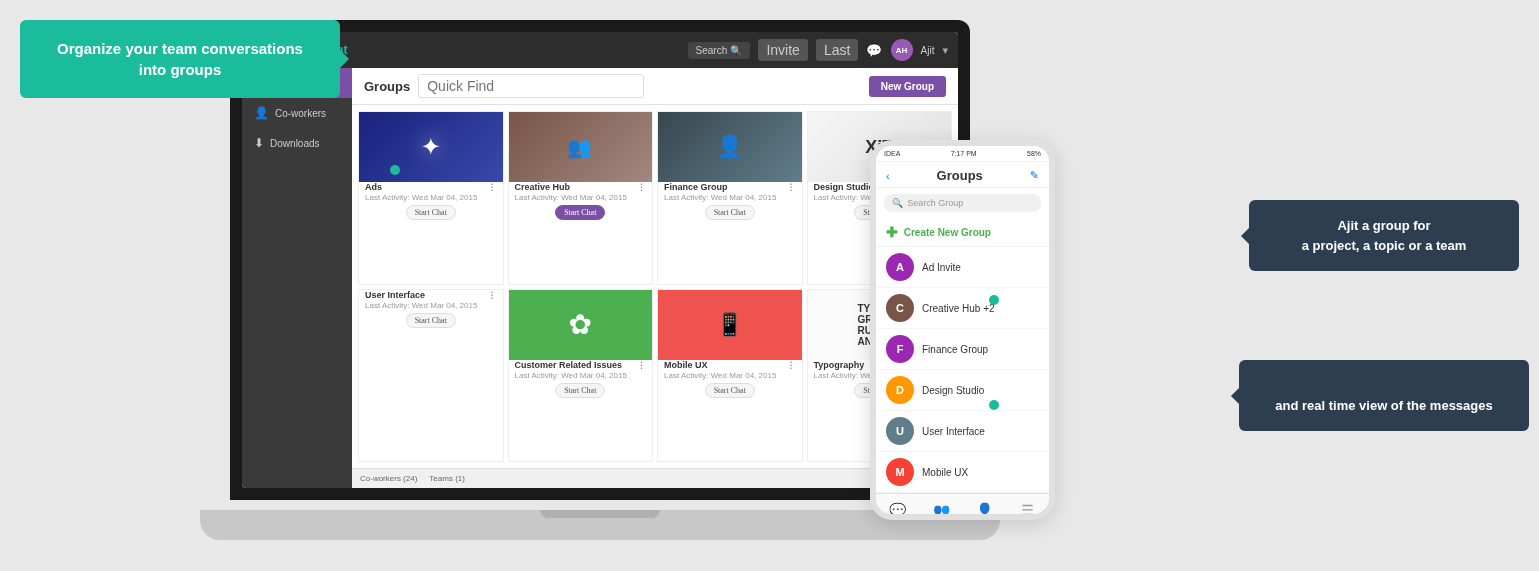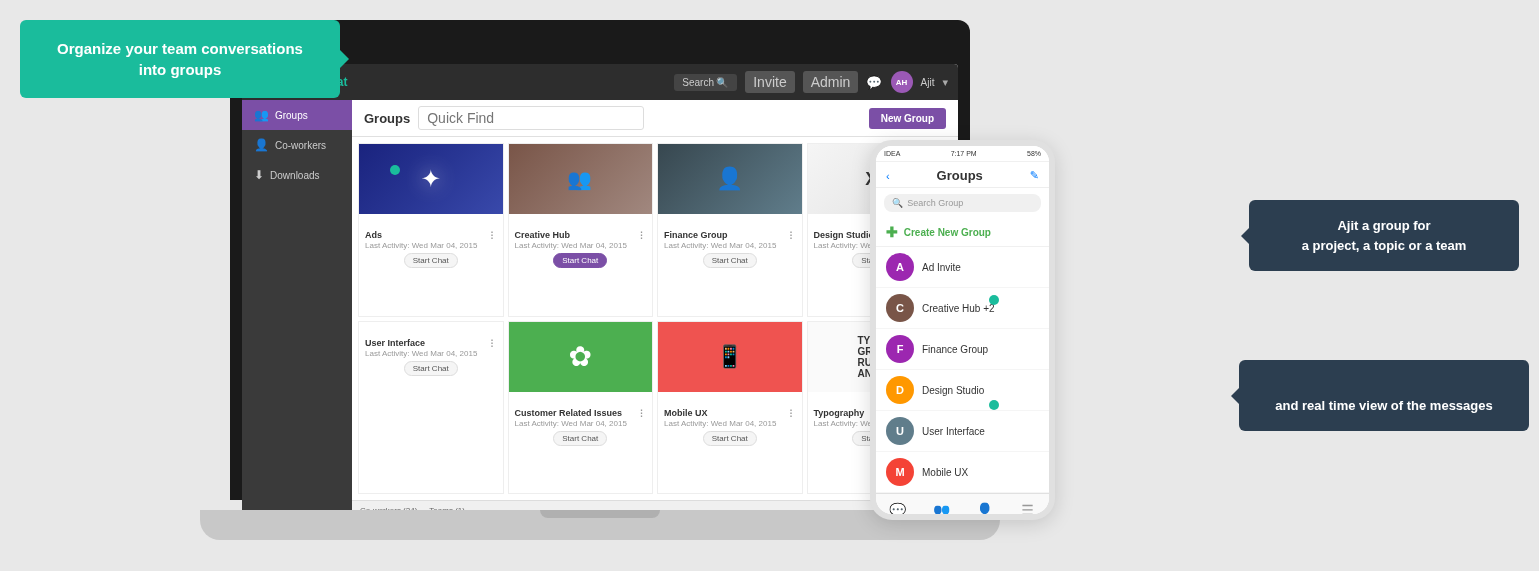--- a/index.html
+++ b/index.html
@@ -119,21 +119,20 @@
       border-radius: 12px 12px 0 0;
       padding: 12px;
     }
 
     .laptop-screen {
       width: 100%;
       height: 100%;
       background: #fff;
       border-radius: 4px;
       overflow: hidden;
-      margin-top: 32px;
     }
 
     .laptop-base {
       position: absolute;
       bottom: 10px;
       left: 0;
       width: 800px;
       height: 30px;
       background: #c8c8c8;
       border-radius: 0 0 20px 20px;
@@ -370,21 +369,21 @@
     }
     .thumb-typo {
       font-size: 10px;
       font-weight: 900;
       color: #333;
       line-height: 1.1;
       text-align: left;
       padding: 4px;
     }
     .group-info {
-      padding: 16px 6px;
+      padding: 0 6px;
       font-size: 9px;
     }
     .group-name {
       font-weight: 700;
       color: #333;
       font-size: 9px;
       display: flex;
       justify-content: space-between;
     }
     .group-activity {
@@ -395,20 +394,21 @@
     .start-chat-btn {
       background: #f5f5f5;
       border: 1px solid #ddd;
       color: #555;
       padding: 2px 8px;
       border-radius: 10px;
       font-size: 8px;
       cursor: pointer;
       display: block;
       margin: 0 auto;
+      font-family: Liberation Serif, serif;
     }
     .start-chat-btn.active-btn {
       background: #7b4fa6;
       color: white;
       border-color: #7b4fa6;
     }
 
     
     .bottom-bar {
       background: #f0f0f0;
@@ -594,21 +594,21 @@
           <div class="topnav">
             <span class="topnav-hamburger">☰</span>
             <div class="topnav-logo">
               <span style="font-size:12px;">⚪ <b>office<span class="logo-chat">chat</span></b></span>
             </div>
             <div class="topnav-spacer"></div>
             <div class="topnav-search">
               <span>Search 🔍</span>
             </div>
             <button class="topnav-btn">Invite</button>
-            <button class="topnav-btn">Admin</button>
+            <button class="topnav-btn">Last</button>
             <span style="color:#aaa; font-size:13px;">💬</span>
             <div class="topnav-avatar">
               <span>AH</span>
             </div>
             <span style="color:#ccc; font-size:10px;">Ajit</span>
             <span style="color:#aaa;">▾</span>
           </div>
 
           <div class="main-area">
 

